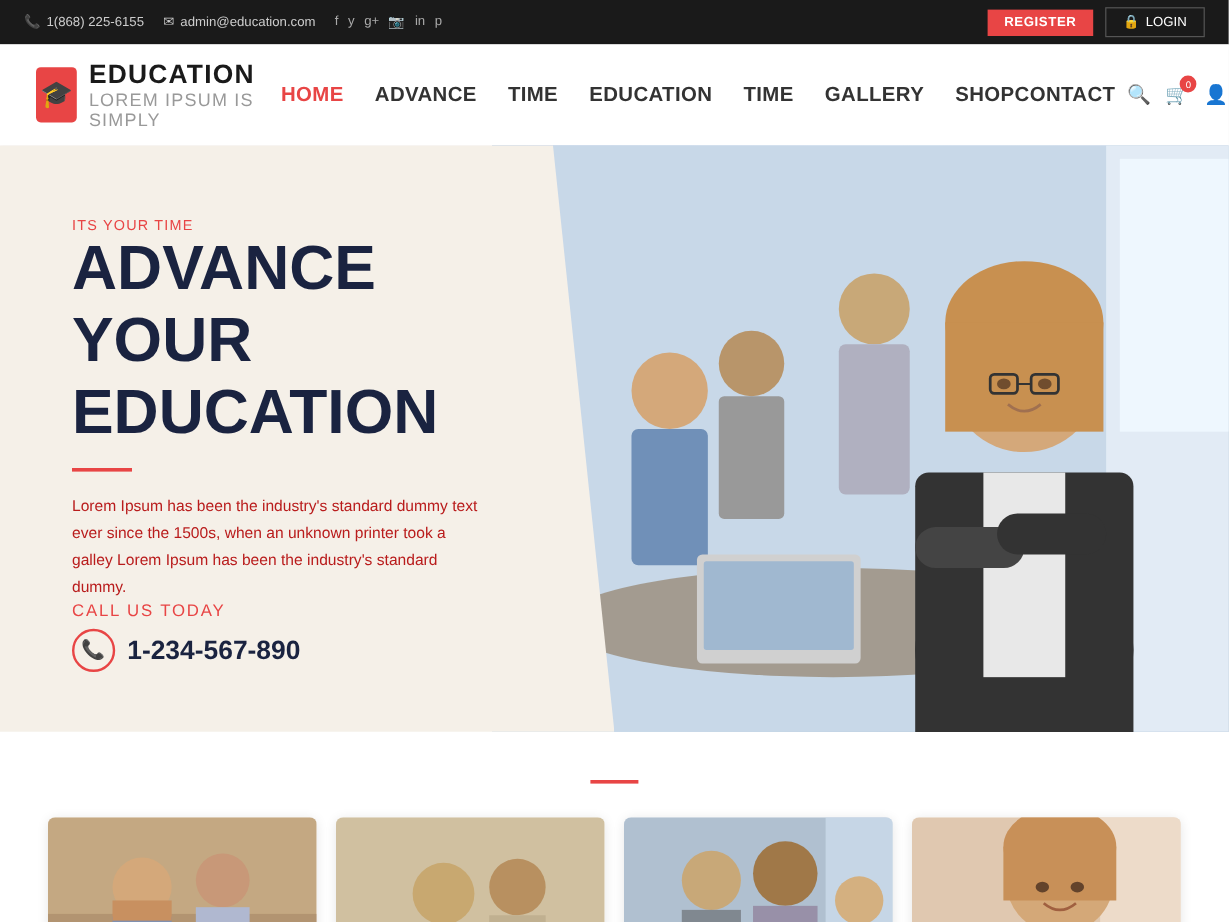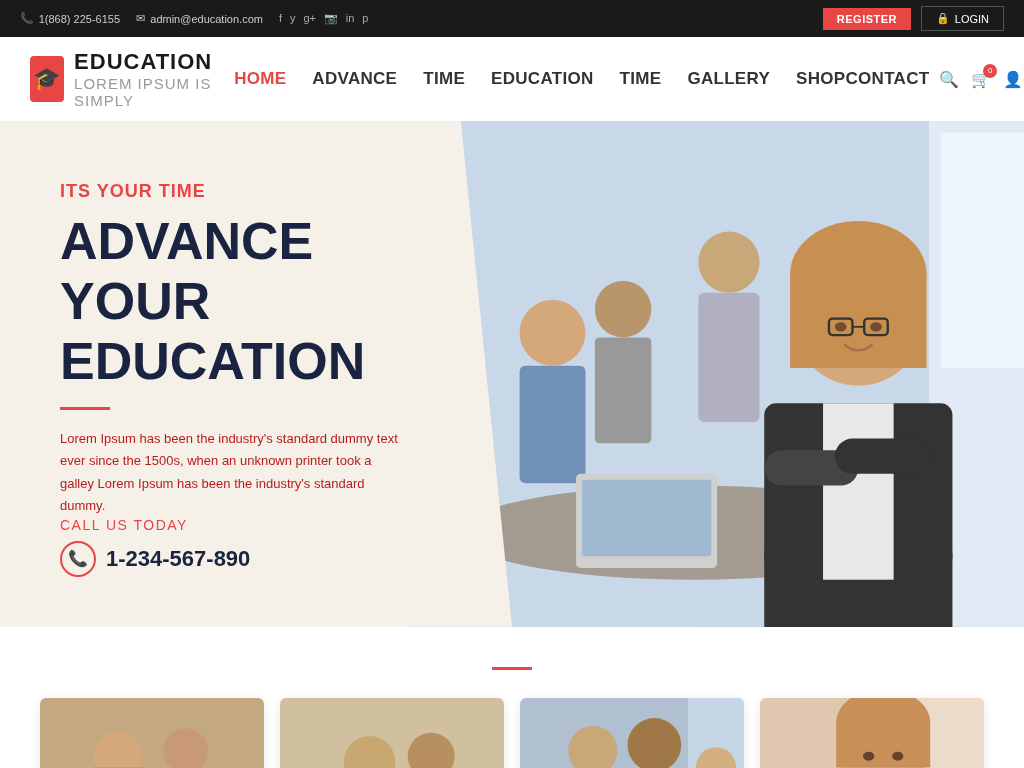--- a/index.html
+++ b/index.html
@@ -102,24 +102,23 @@
       padding: 60px 50px 50px 60px;
       display: flex;
       flex-direction: column;
       justify-content: center;
       clip-path: polygon(0 0, 90% 0, 100% 100%, 0 100%);
       z-index: 2;
       position: relative;
     }
     .hero-tag {
       color: #e84545;
-      font-size: 18px;
-      font-weight: 700;
+      font-size: 12px;
+      font-weight: 400;
       letter-spacing: 1px;
-      margin-bottom: 10px;
       text-transform: uppercase;
     }
     .hero-title {
       font-size: 52px;
       font-weight: 900;
       color: #1a2340;
       line-height: 1.15;
       margin-bottom: 16px;
       text-transform: uppercase;
     }

